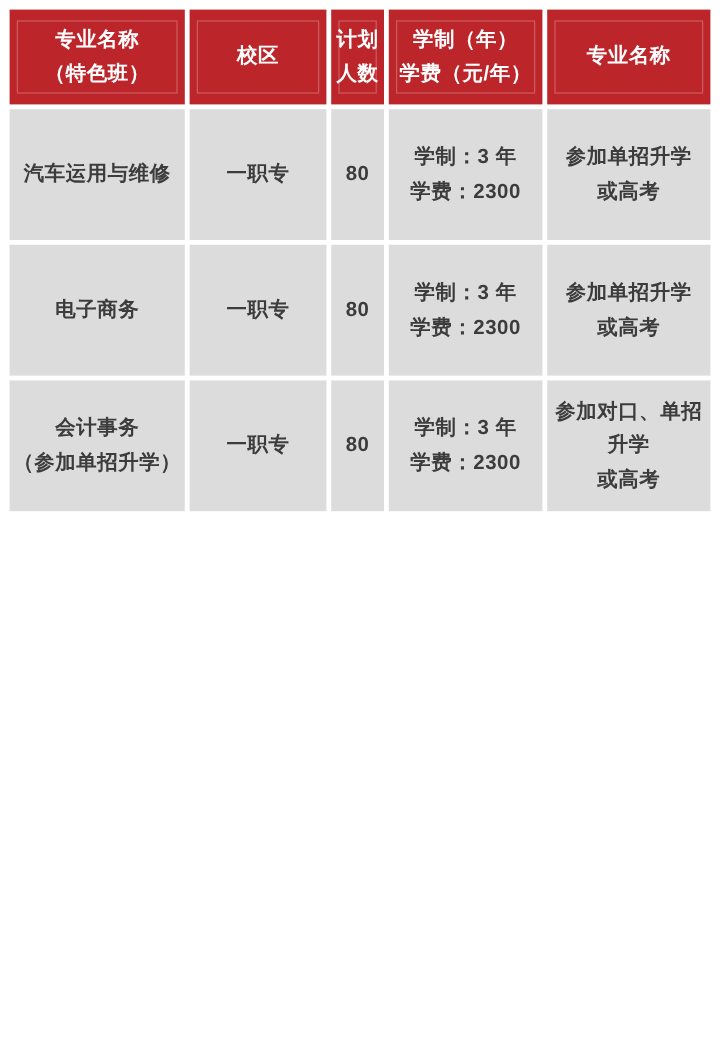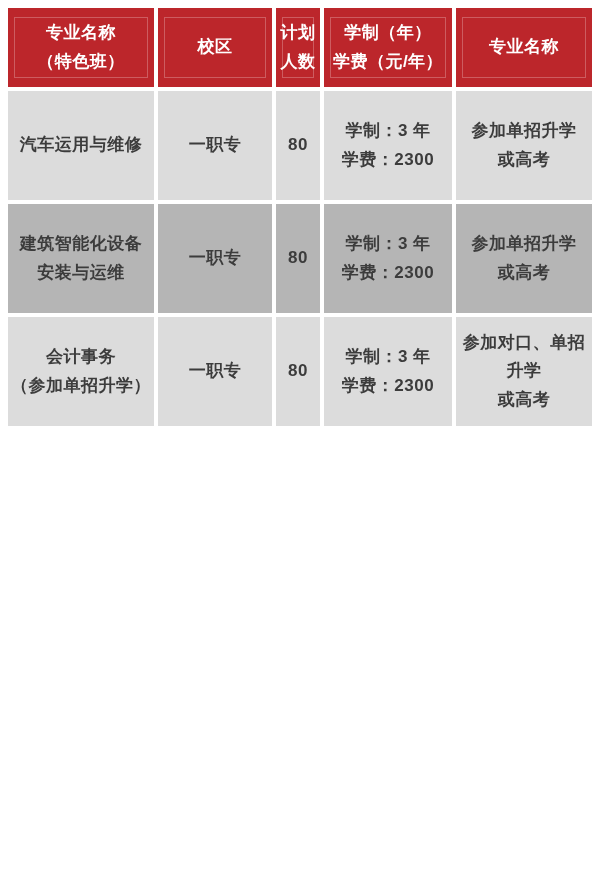--- a/index.html
+++ b/index.html
@@ -91,23 +91,22 @@
     <tbody>
       <tr class="row-light">
         <td class="cell">汽车运用与维修</td>
         <td class="cell">一职专</td>
         <td class="cell">80</td>
         <td class="cell">学制：3 年
 学费：2300</td>
         <td class="cell">参加单招升学
 或高考</td>
       </tr>
-      <tr class="row-dark">
-        <td class="cell">建筑智能化设备
-安装与运维</td>
+      <tr class="row-light">
+        <td class="cell">电子商务</td>
         <td class="cell">一职专</td>
         <td class="cell">80</td>
         <td class="cell">学制：3 年
 学费：2300</td>
         <td class="cell">参加单招升学
 或高考</td>
       </tr>
       <tr class="row-light">
         <td class="cell">会计事务
 （参加单招升学）</td>

